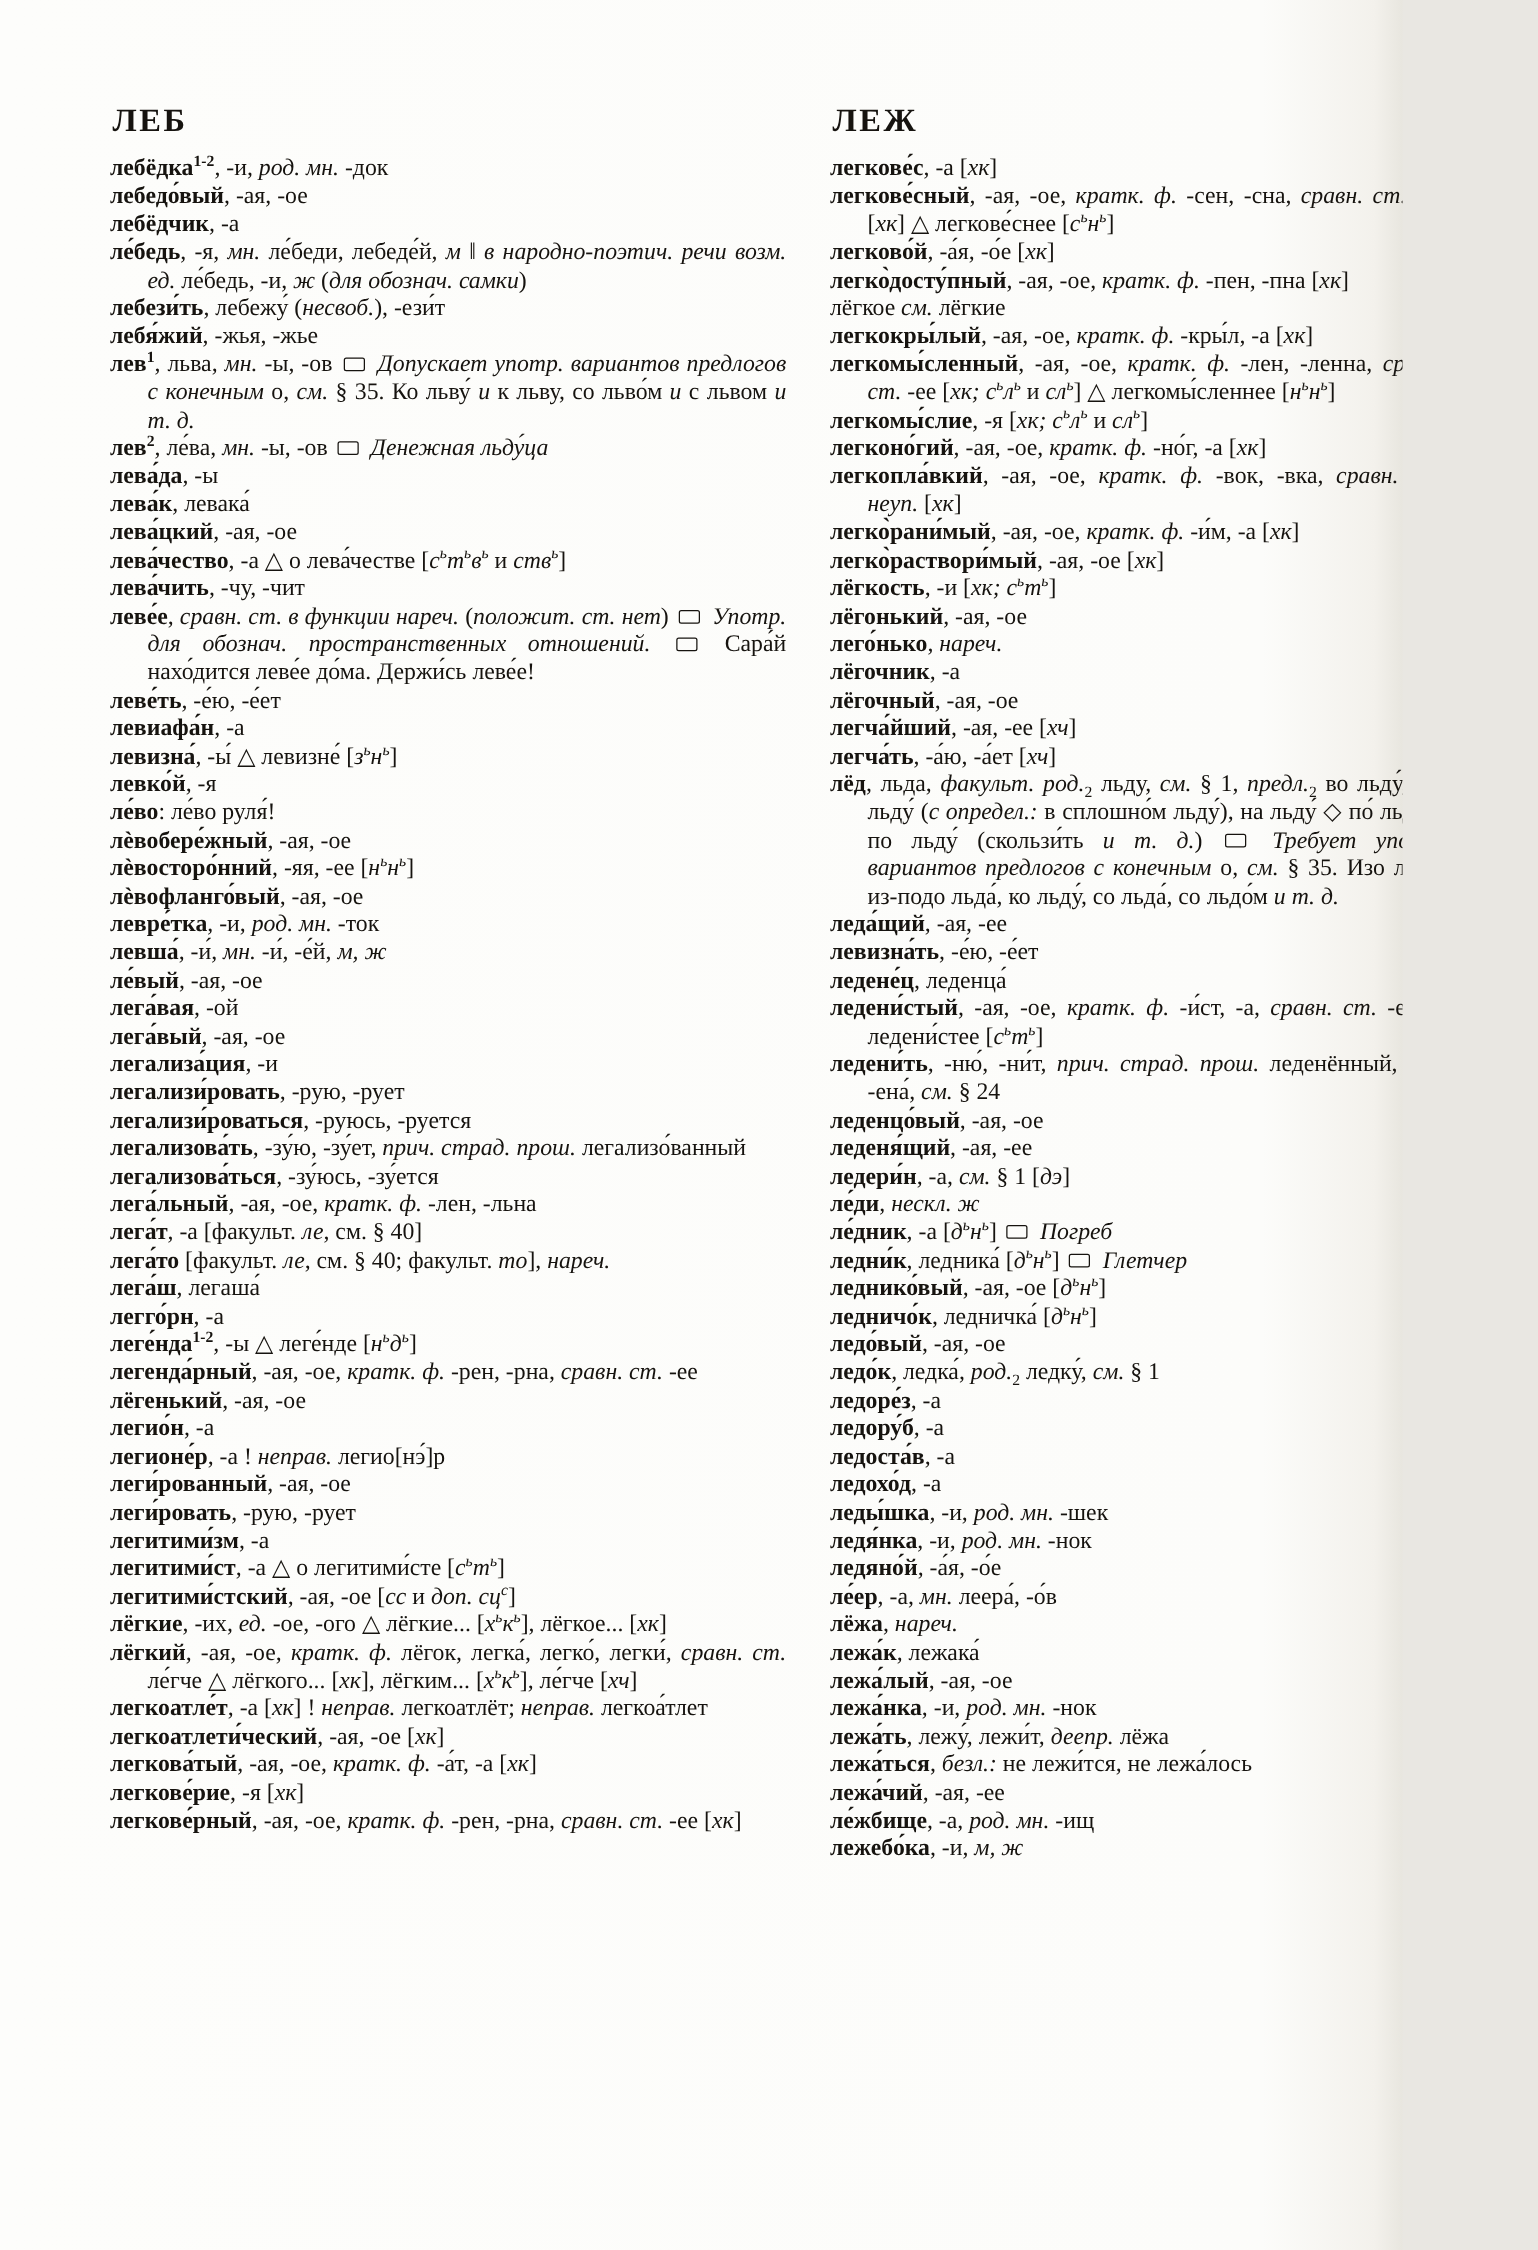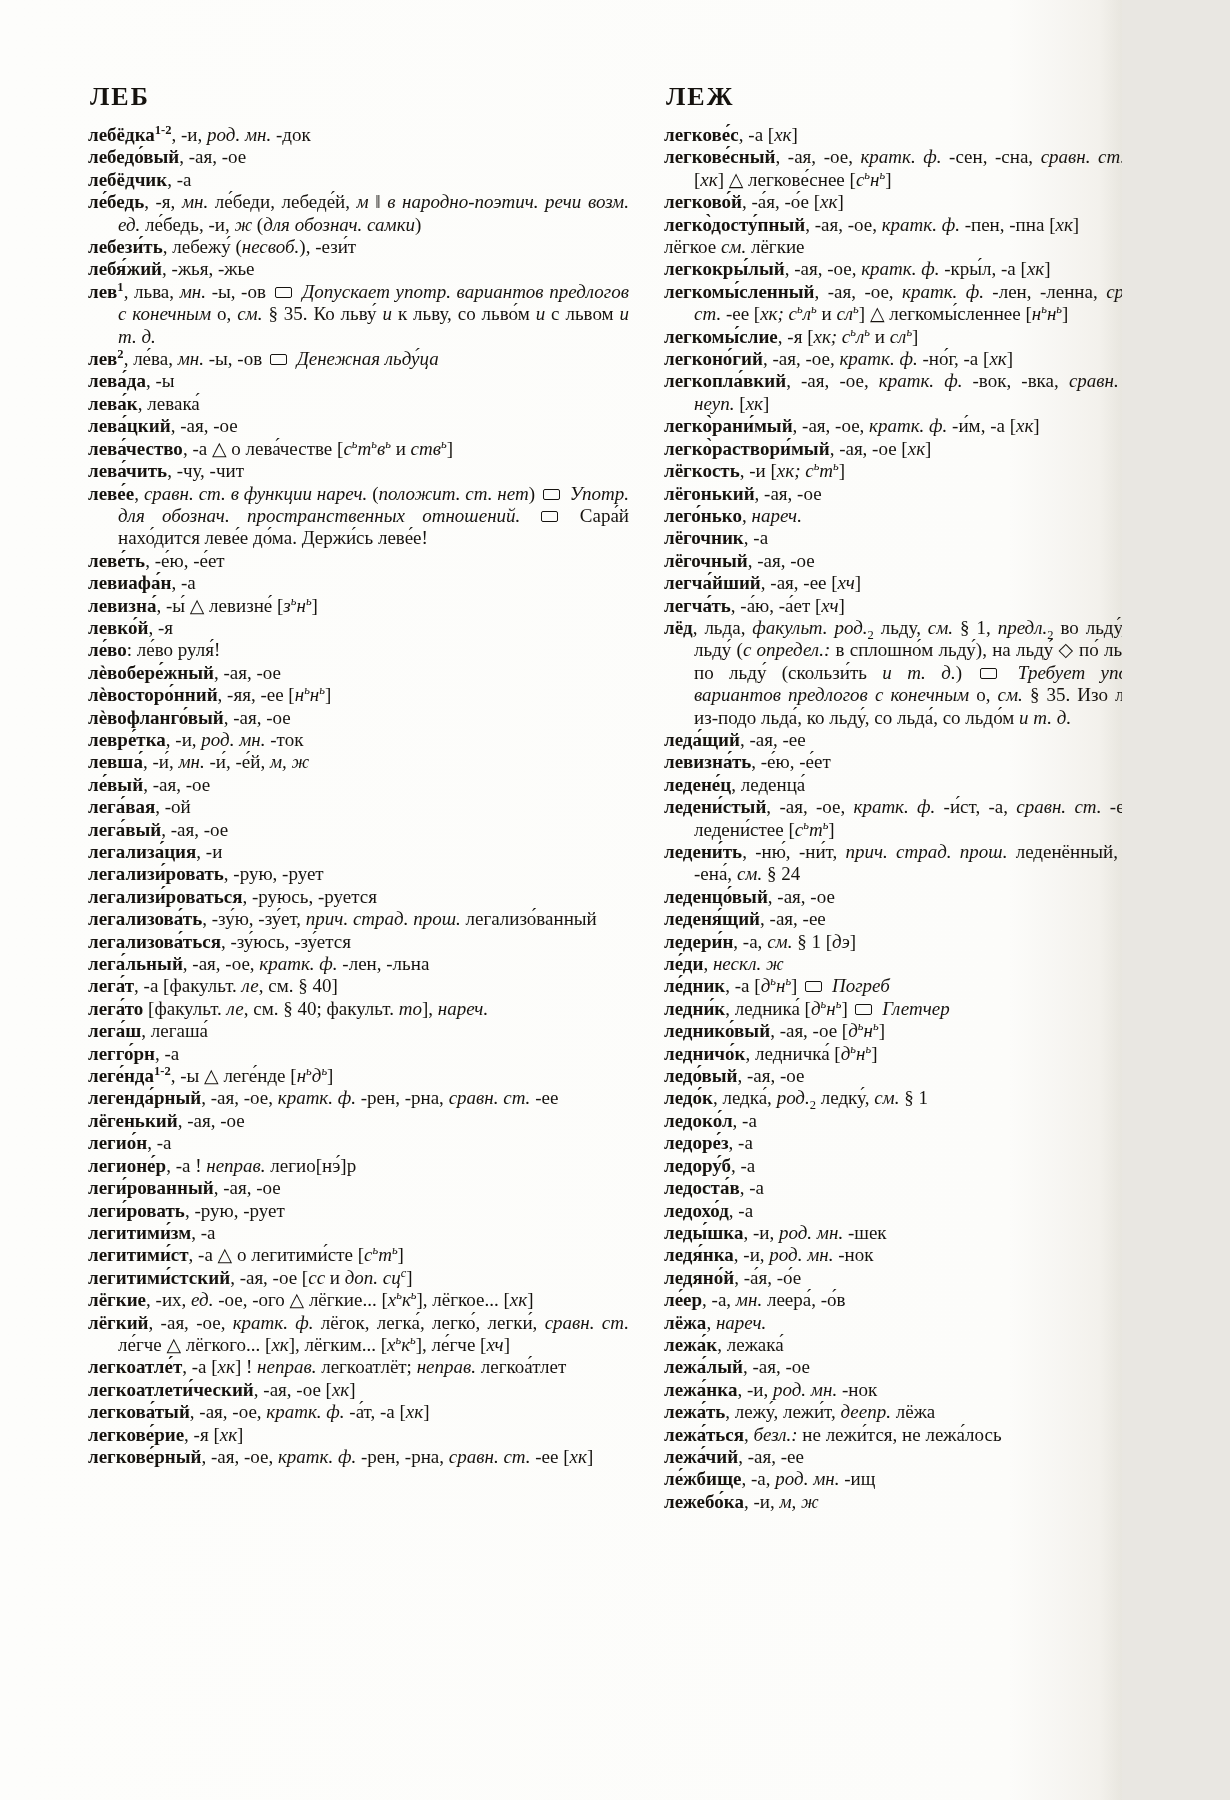--- a/index.html
+++ b/index.html
@@ -142,21 +142,20 @@
       <p class="entry"><b>леденцо́вый</b>, -ая, -ое</p>
       <p class="entry"><b>леденя́щий</b>, -ая, -ее</p>
       <p class="entry"><b>ледери́н</b>, -а, <i>см.</i> § 1 [<i>дэ</i>]</p>
       <p class="entry"><b>ле́ди</b>, <i>нескл. ж</i></p>
       <p class="entry"><b>ле́дник</b>, -а [<i>д<sup>ь</sup>н<sup>ь</sup></i>] <span class="rbox"></span> <i>Погреб</i></p>
       <p class="entry"><b>ледни́к</b>, ледника́ [<i>д<sup>ь</sup>н<sup>ь</sup></i>] <span class="rbox"></span> <i>Глетчер</i></p>
       <p class="entry"><b>леднико́вый</b>, -ая, -ое [<i>д<sup>ь</sup>н<sup>ь</sup></i>]</p>
       <p class="entry"><b>ледничо́к</b>, ледничка́ [<i>д<sup>ь</sup>н<sup>ь</sup></i>]</p>
       <p class="entry"><b>ледо́вый</b>, -ая, -ое</p>
       <p class="entry"><b>ледо́к</b>, ледка́, <i>род.</i><sub>2</sub> ледку́, <i>см.</i> § 1</p>
-      <p class="entry"><b>ледоко́л</b>, -а</p>
       <p class="entry"><b>ледоре́з</b>, -а</p>
       <p class="entry"><b>ледору́б</b>, -а</p>
       <p class="entry"><b>ледоста́в</b>, -а</p>
       <p class="entry"><b>ледохо́д</b>, -а</p>
       <p class="entry"><b>леды́шка</b>, -и, <i>род. мн.</i> -шек</p>
       <p class="entry"><b>ледя́нка</b>, -и, <i>род. мн.</i> -нок</p>
       <p class="entry"><b>ледяно́й</b>, -а́я, -о́е</p>
       <p class="entry"><b>ле́ер</b>, -а, <i>мн.</i> леера́, -о́в</p>
       <p class="entry"><b>лёжа</b>, <i>нареч.</i></p>
       <p class="entry"><b>лежа́к</b>, лежака́</p>

